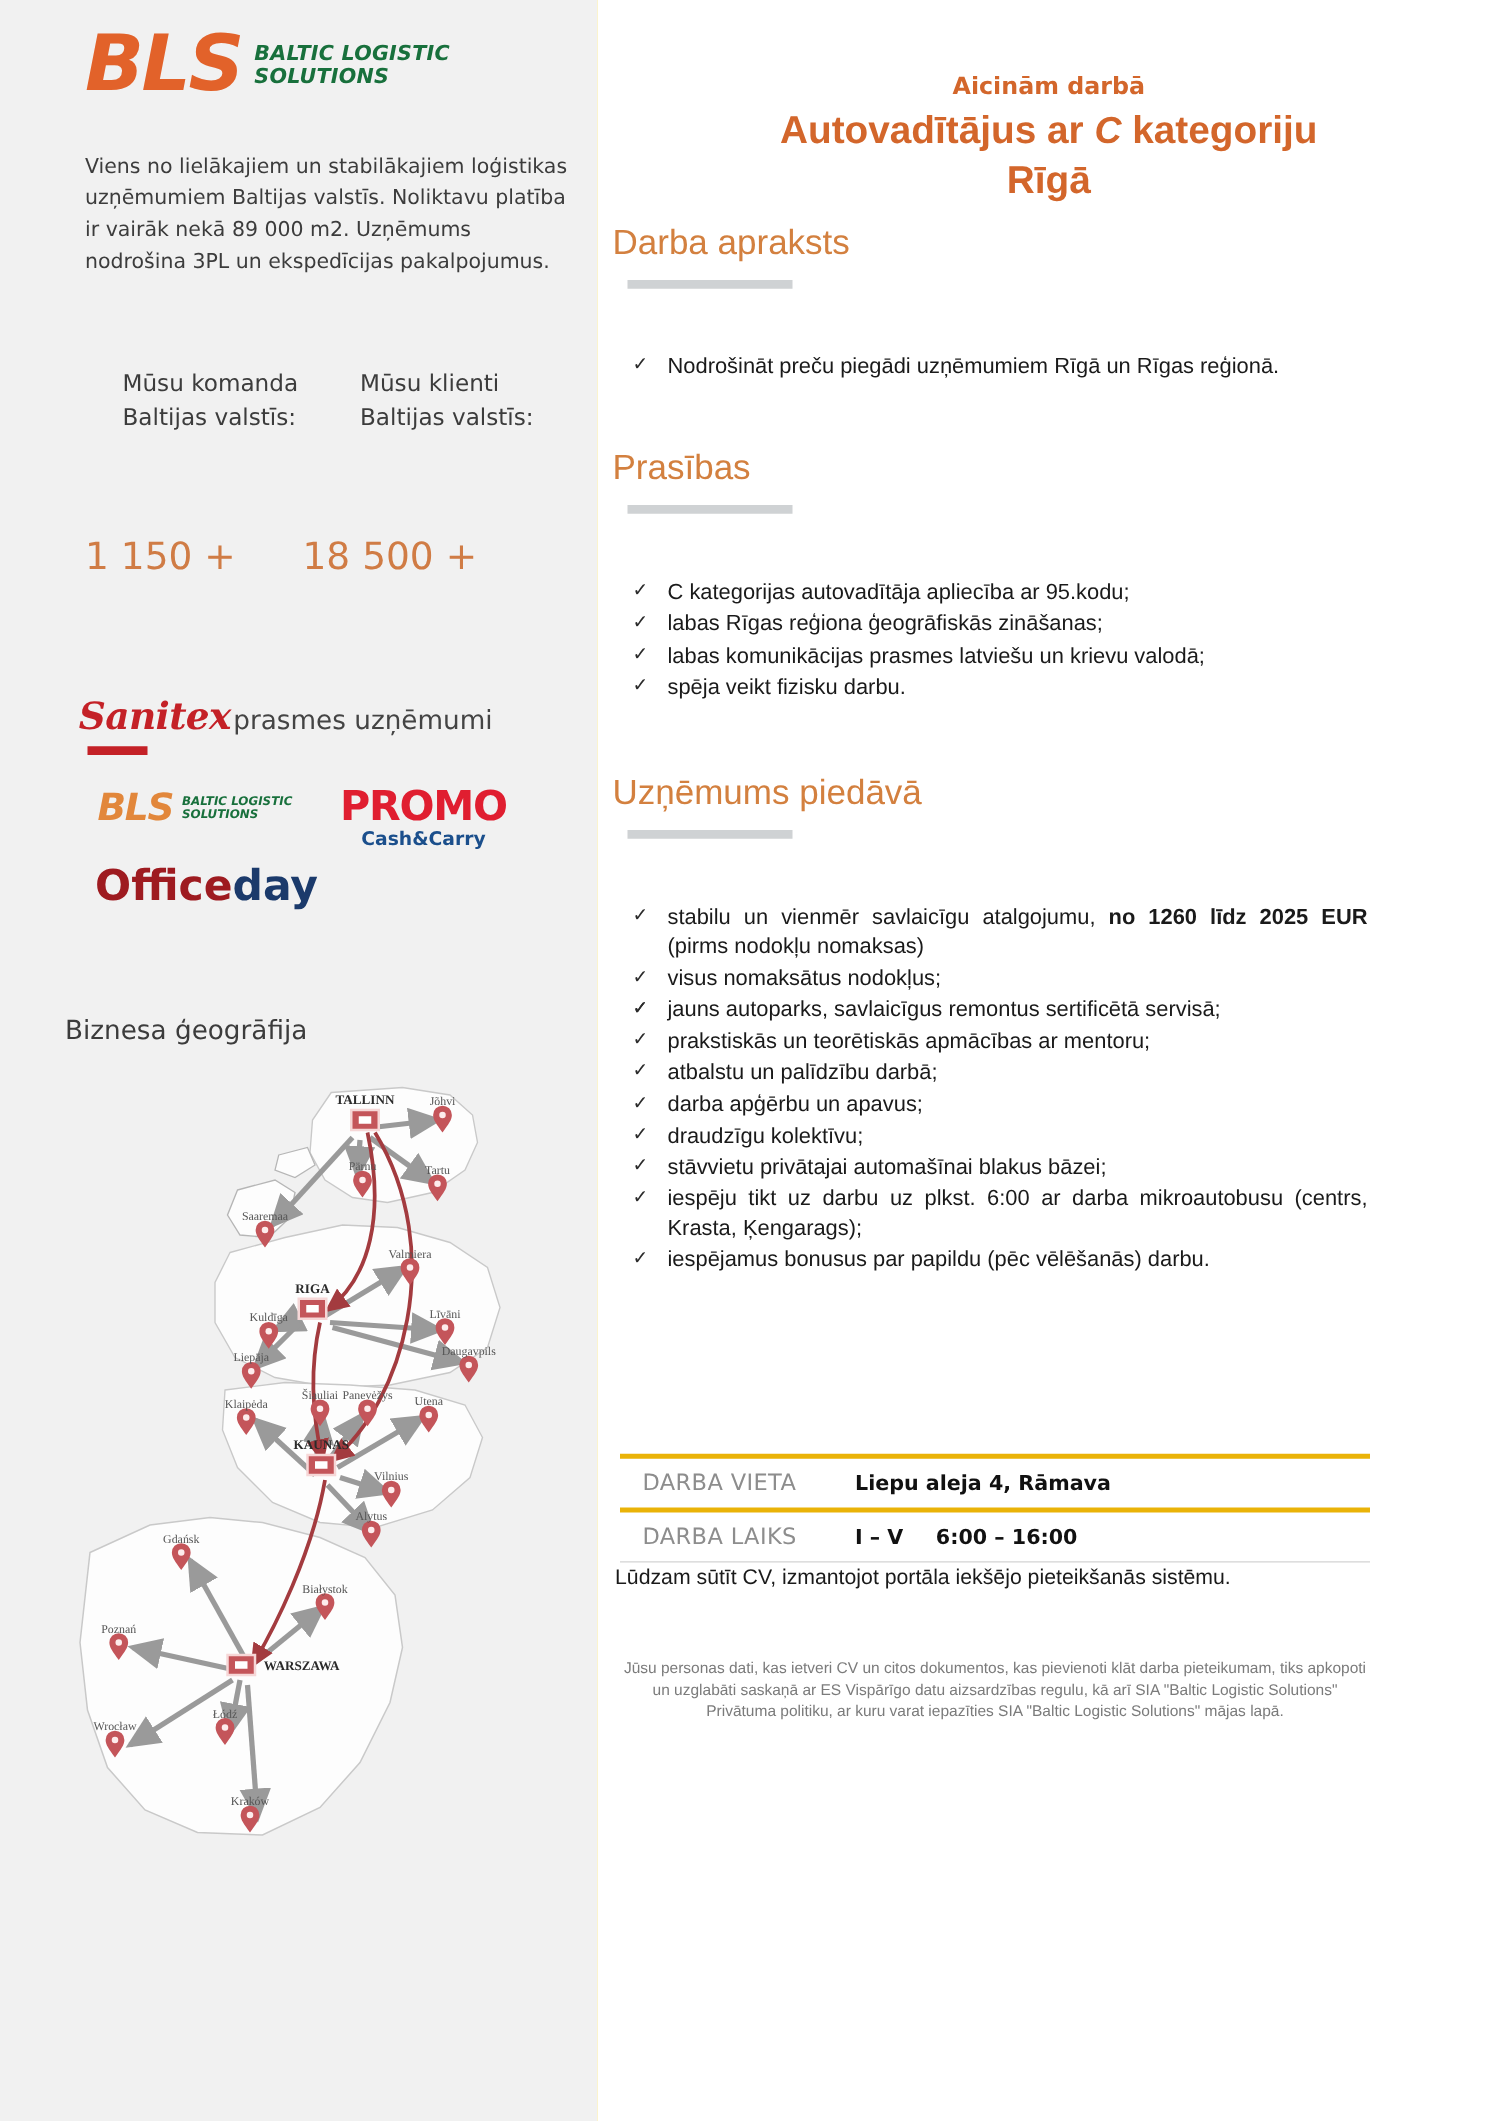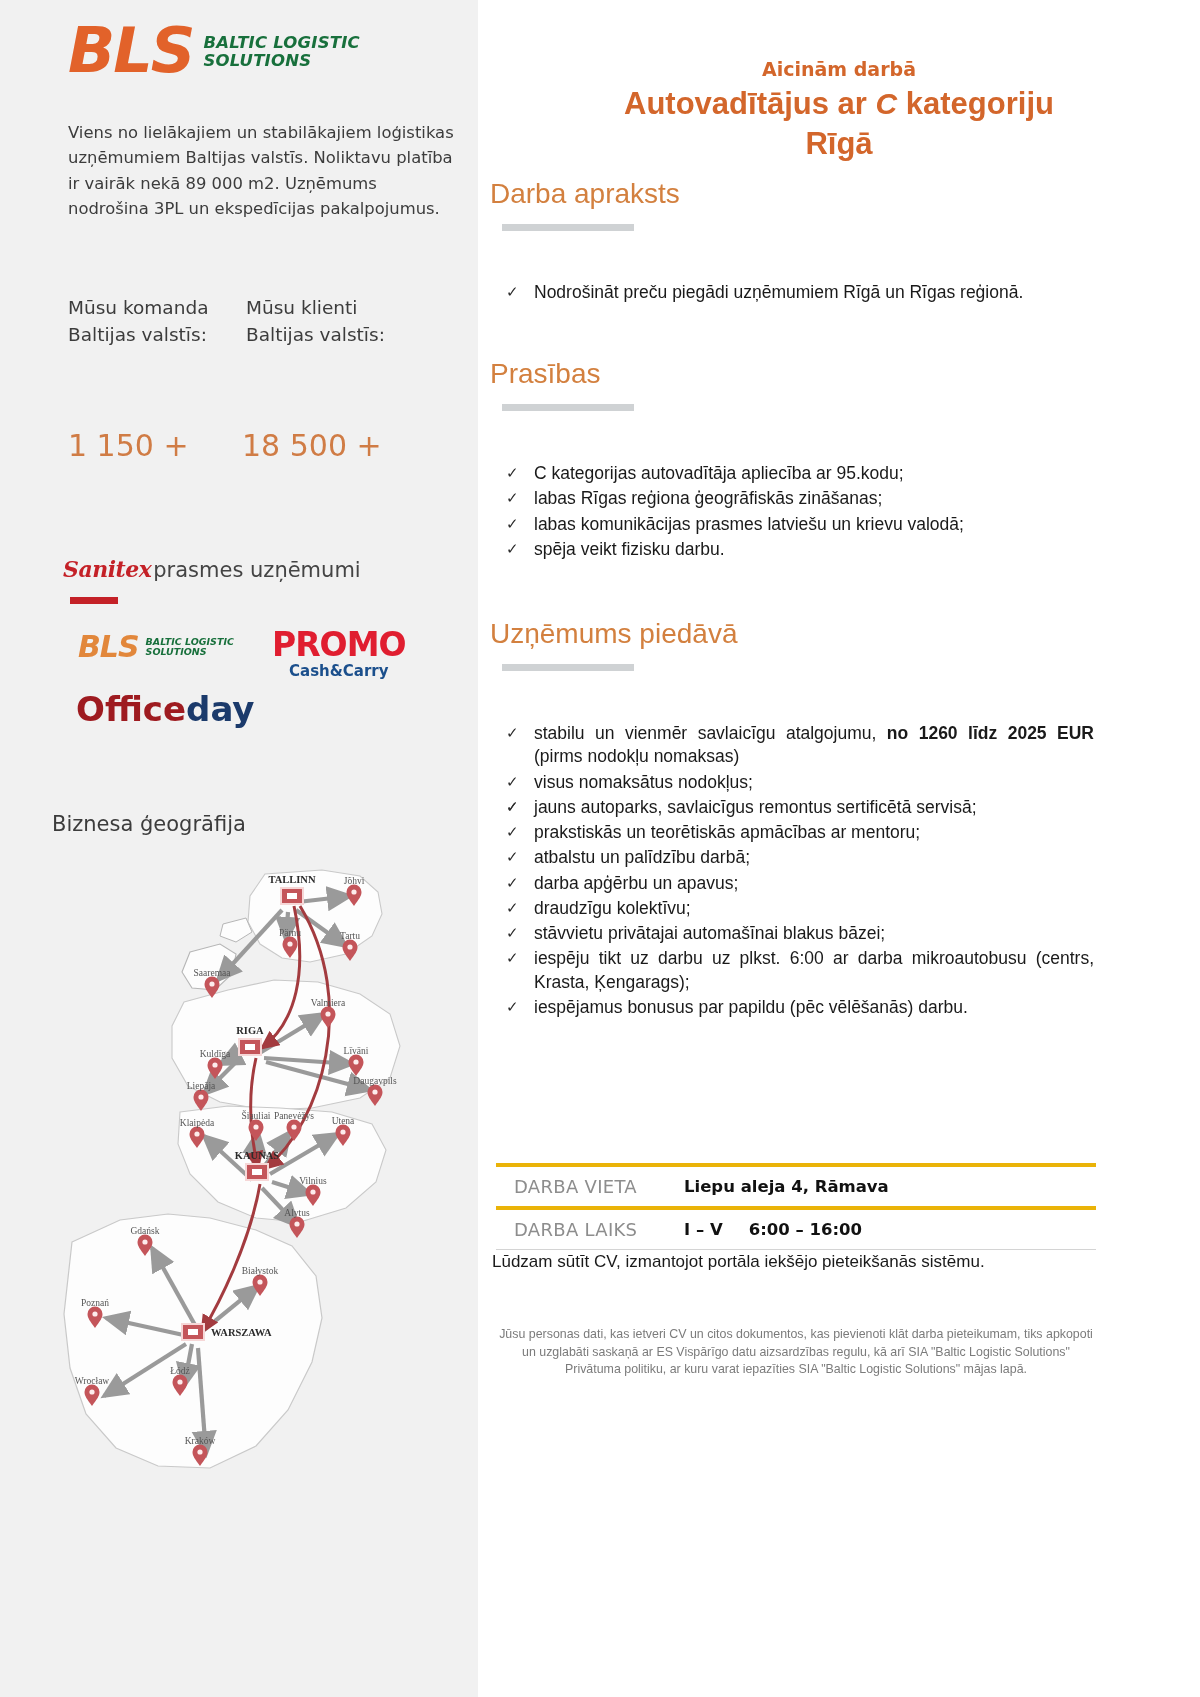--- a/index.html
+++ b/index.html
@@ -70,21 +70,22 @@
   .stats-head {
     position: absolute;
     left: 68px;
     top: 295px;
     width: 400px;
     font-family: "DejaVu Sans", sans-serif;
     font-size: 18.5px;
     color: #3c3c3c;
     line-height: 1.45;
     display: flex;
-    gap: 0;
+    gap: 12px;
+    justify-content: flex-end;
   }
   .stats-head .col1 { width: 178px; }
   .stats-head .col2 { width: 180px; }
   .stats-nums {
     position: absolute;
     left: 68px;
     top: 428px;
     width: 400px;
     font-family: "DejaVu Sans", sans-serif;
     font-size: 30px;
@@ -97,21 +98,21 @@
 
   .sanitex-row {
     position: absolute;
     left: 63px;
     top: 556px;
     display: flex;
     align-items: baseline;
   }
   .sanitex-word {
     font-family: "DejaVu Serif", serif;
-    font-size: 22px;
+    font-size: 30px;
     font-weight: bold;
     font-style: italic;
     color: #C42127;
     letter-spacing: -0.5px;
   }
   .sanitex-tail {
     font-family: "DejaVu Sans", sans-serif;
     font-size: 21px;
     color: #444;
     margin-left: 2px;

